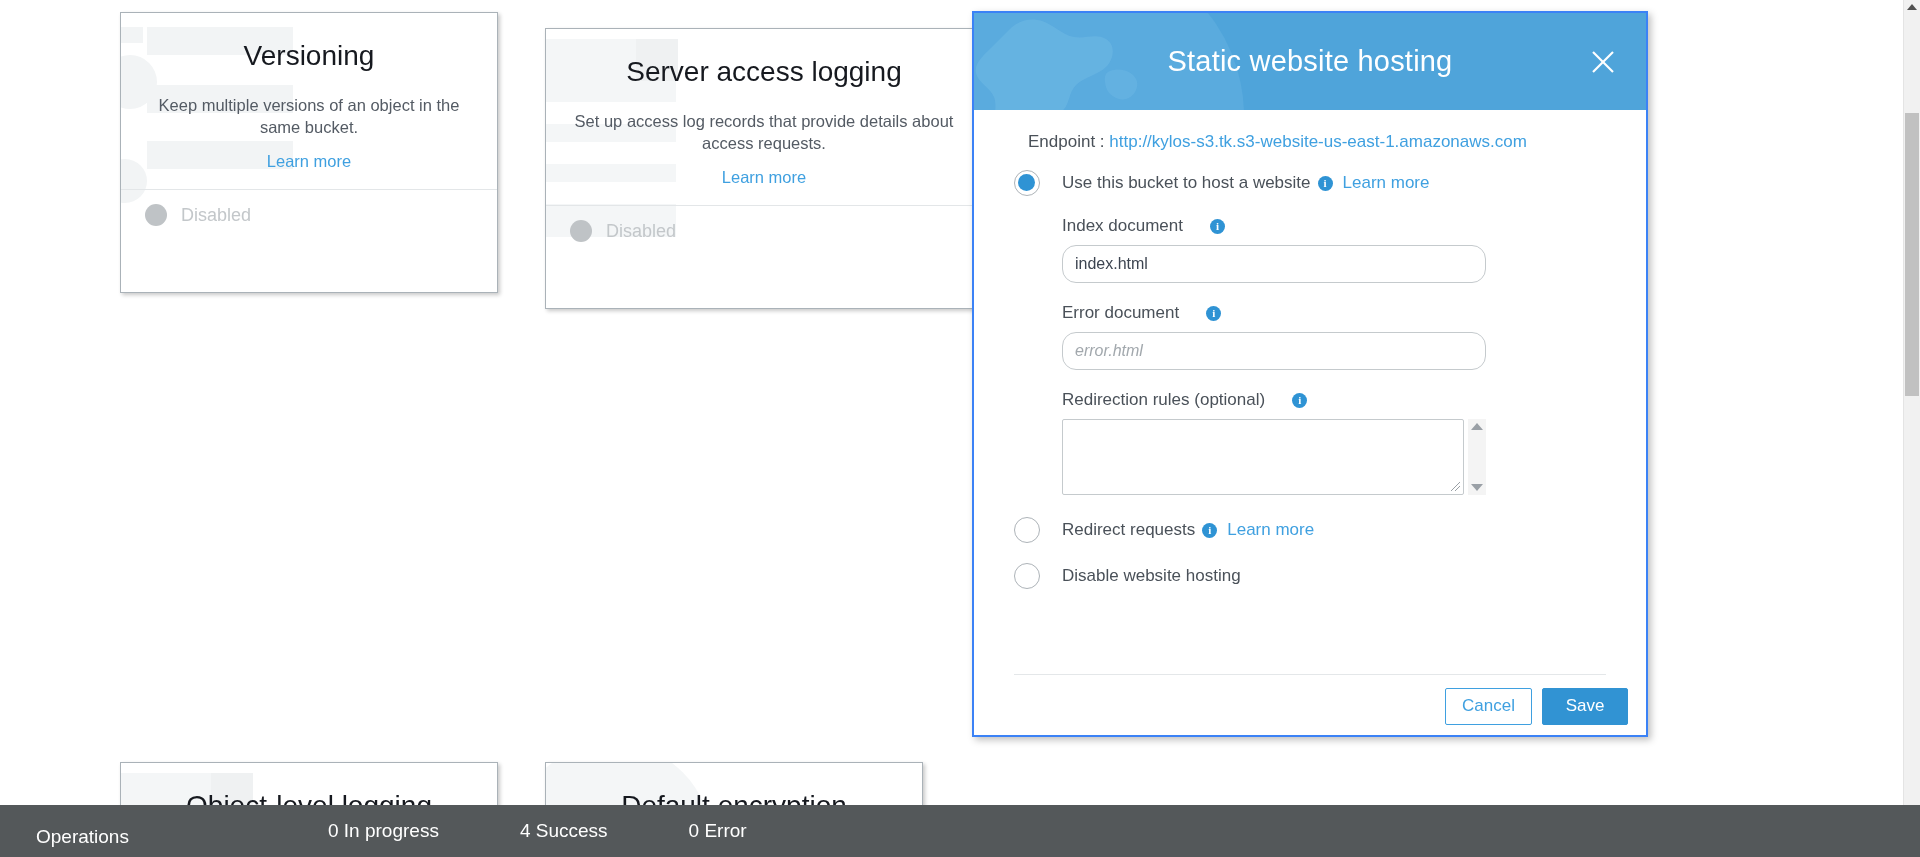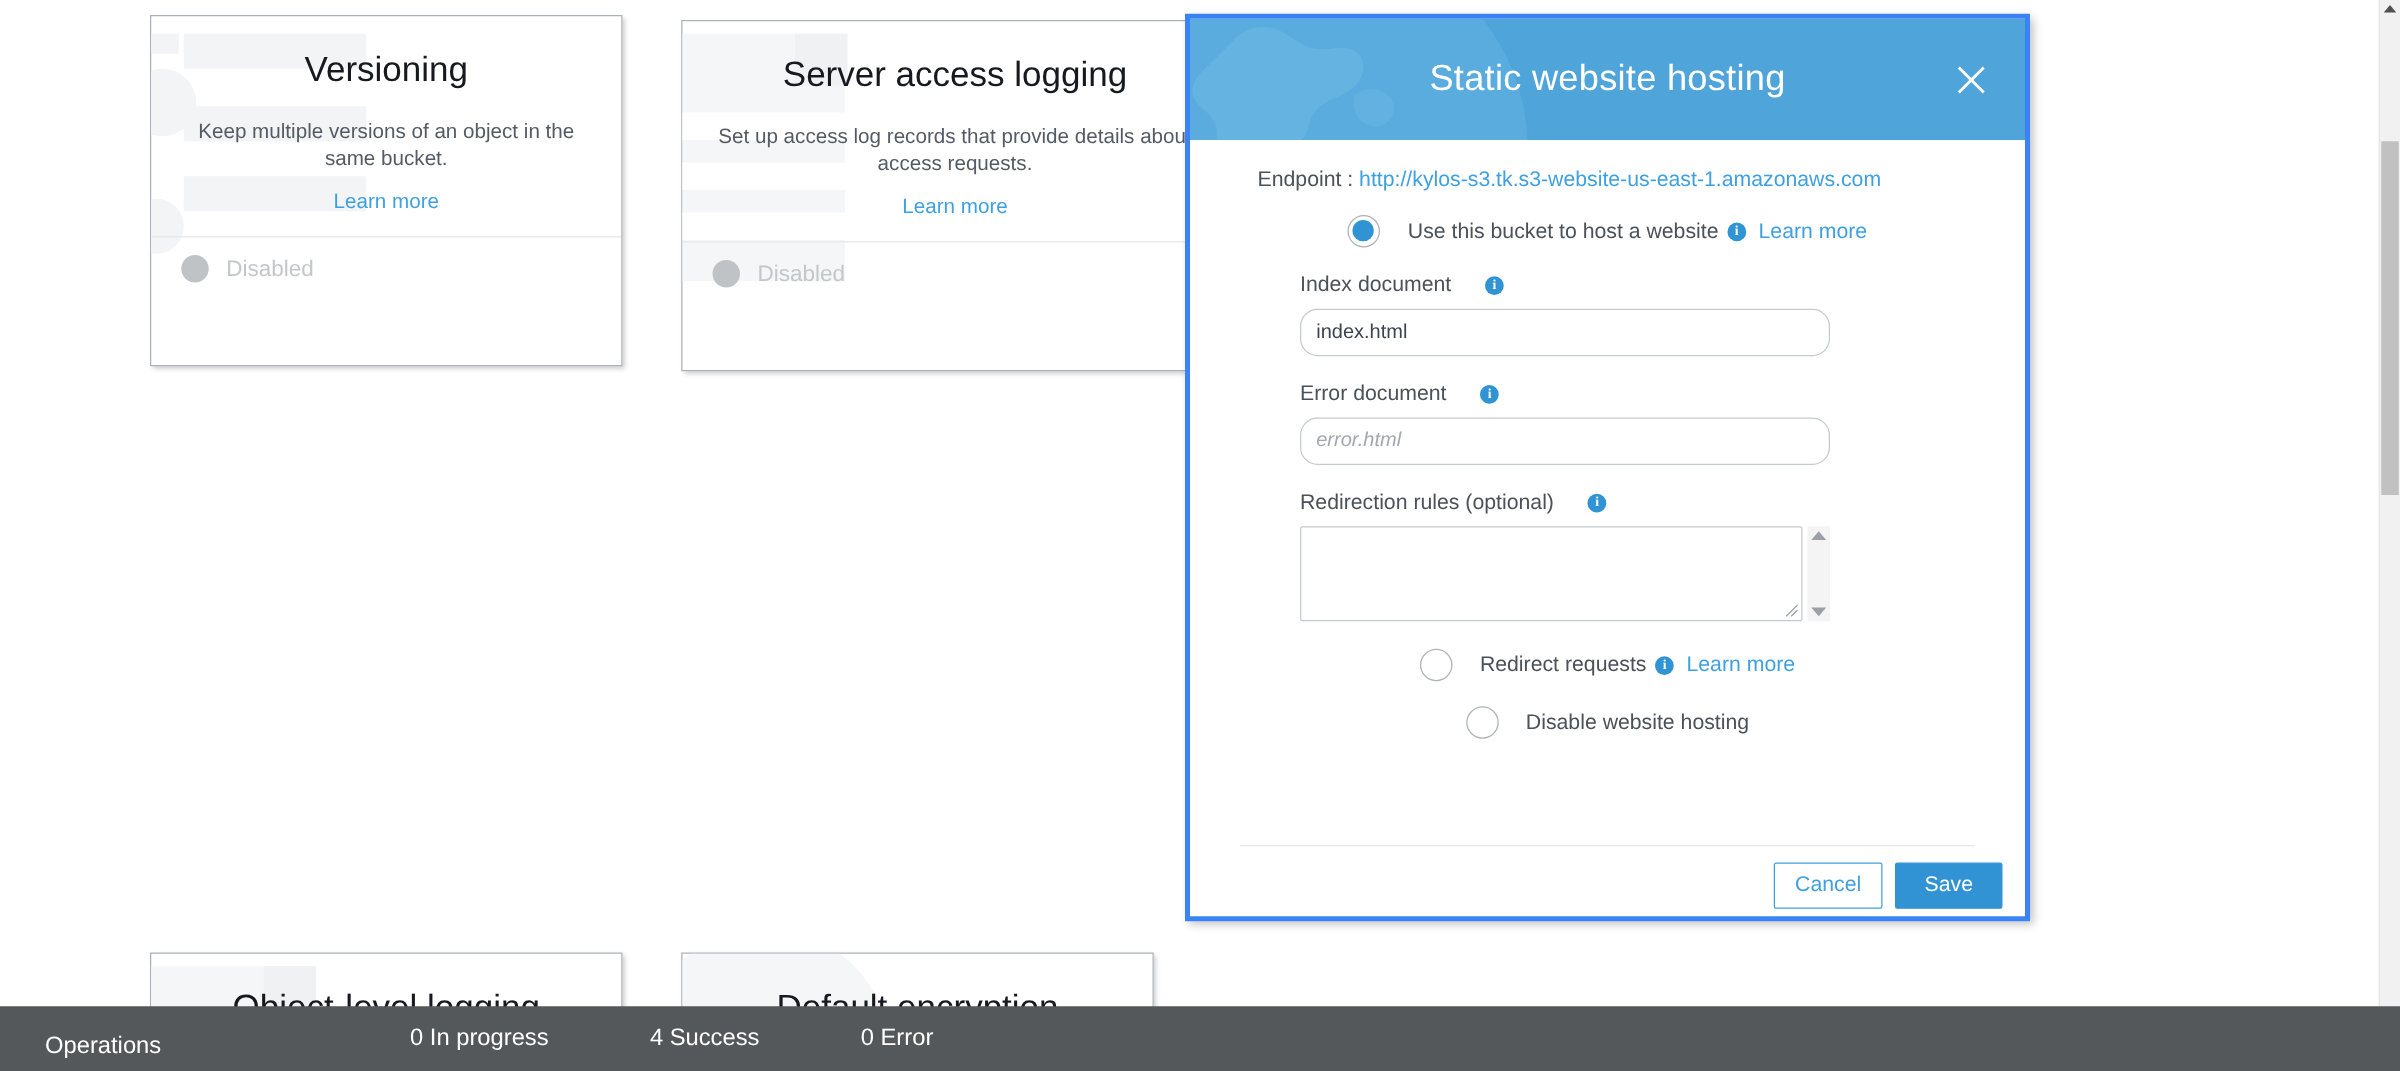--- a/index.html
+++ b/index.html
@@ -81,24 +81,24 @@
   }
   .wm-globe {
     position: absolute; z-index: 1;
     border-radius: 50%;
     background: #f4f6f7;
   }
 
   
   #modal {
     position: absolute;
-    left: 948px; top: 11px;
+    left: 972px; top: 11px;
     width: 676px; height: 726px;
     background: #ffffff;
-    border: 4px solid #3b82f6;
+    border: 2px solid #3b82f6;
     box-shadow: 3px 3px 7px rgba(0,0,0,0.25);
     z-index: 50;
   }
   .modal-header {
     position: relative;
     height: 97px;
     background: #4fa4da;
     overflow: hidden;
     display: flex;
     align-items: center;
@@ -154,21 +154,20 @@
   .endpoint-link {
     color: #3fa0e0;
     text-decoration: none;
     cursor: pointer;
   }
 
   .radio-row {
     display: flex;
     align-items: center;
     margin-bottom: 8px;
-    justify-content: center;
   }
   .radio {
     width: 26px; height: 26px;
     border-radius: 50%;
     border: 1.6px solid #adb3b8;
     background: #ffffff;
     flex: 0 0 auto;
     position: relative;
     cursor: pointer;
   }
@@ -380,21 +379,21 @@
       <h2 class="card-title">Versioning</h2>
       <p class="card-desc">Keep multiple versions of an object in the same bucket.</p>
       <a class="card-learn">Learn more</a>
     </div>
     <div class="card-footer">
       <span class="toggle-dot"></span>
       <span class="toggle-label">Disabled</span>
     </div>
   </div>
 
-  <div class="card" style="left:545px; top:16px; width:438px; height:281px;">
+  <div class="card" style="left:545px; top:28px; width:438px; height:281px;">
     <div class="wm-doc" style="left:-20px; top:10px; width:150px; height:198px;"></div>
     <div class="wm-doc" style="left:90px; top:10px; width:42px; height:42px; background:#eff1f2;"></div>
     <div class="wm" style="left:-20px; top:73px; width:150px; height:22px; background:#ffffff;"></div>
     <div class="wm" style="left:-20px; top:113px; width:150px; height:22px; background:#ffffff;"></div>
     <div class="wm" style="left:-20px; top:153px; width:150px; height:22px; background:#ffffff;"></div>
     <div class="card-body">
       <h2 class="card-title">Server access logging</h2>
       <p class="card-desc">Set up access log records that provide details about access requests.</p>
       <a class="card-learn">Learn more</a>
     </div>

